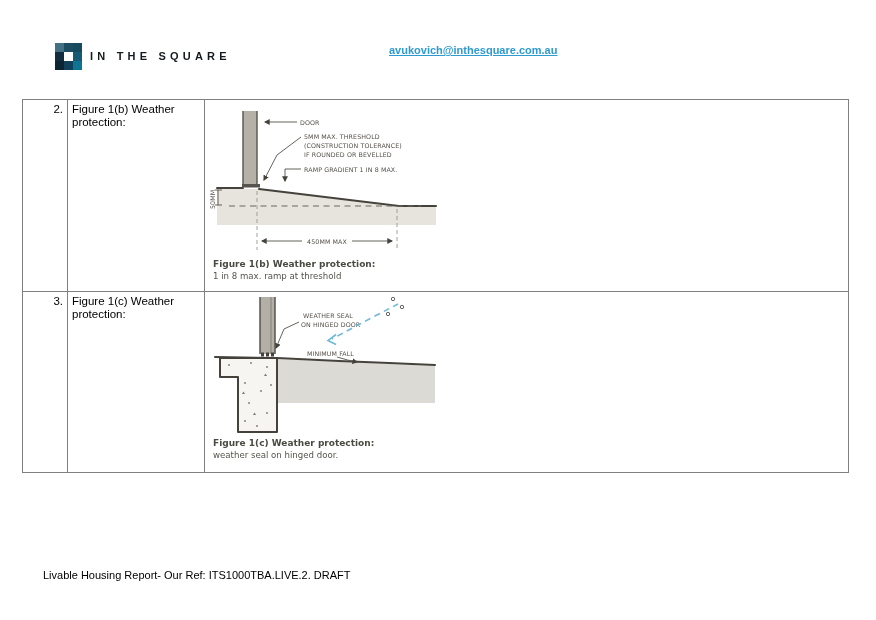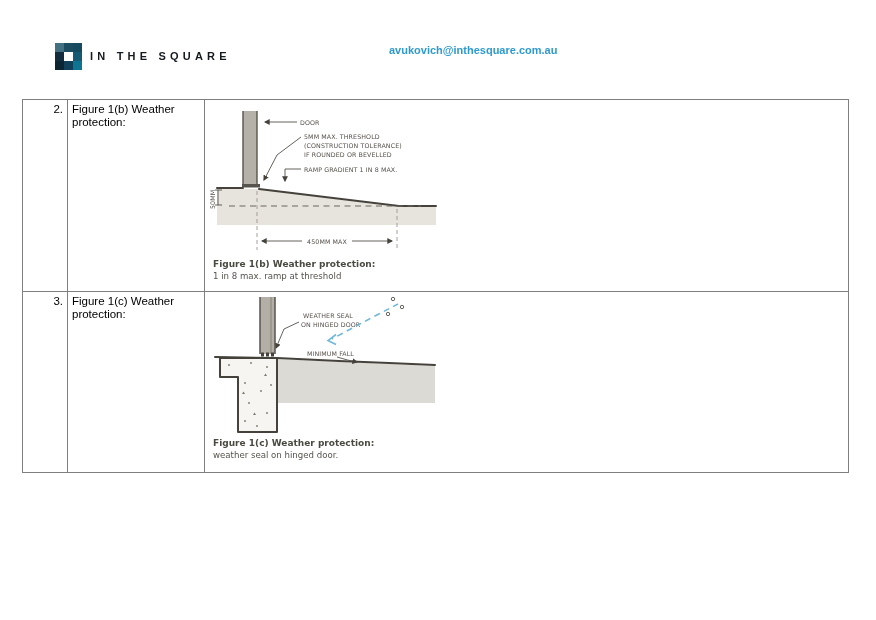--- a/index.html
+++ b/index.html
@@ -6,21 +6,21 @@
   .page{position:relative;width:876px;height:620px;background:#fff;overflow:hidden;
         font-family:"Liberation Sans",sans-serif;color:#000;}
 
   
   .logo{position:absolute;left:55px;top:43px;width:27px;height:27px;
         display:grid;grid-template-columns:repeat(3,1fr);grid-template-rows:repeat(3,1fr);}
   .logo div{width:100%;height:100%;}
   .brand{position:absolute;left:90px;top:50px;font-size:11px;font-weight:bold;
          letter-spacing:4.2px;color:#151a1e;white-space:nowrap;}
   .contact{position:absolute;left:389px;top:43px;font-size:11px;font-weight:bold;line-height:14px;}
-  .contact .email{color:#2e9ad0;display:block;}
+  .contact .email{color:#2e9ad0;text-decoration:underline;display:block;}
   .contact .web{color:#000;display:block;}
 
   
   table.doc{position:absolute;left:22px;top:99px;width:827px;border-collapse:collapse;table-layout:fixed;}
   table.doc td{border:1px solid #7f7f7f;vertical-align:top;font-size:11.5px;line-height:13px;
                padding:3px 4px;background:#fff;}
   td.c-num{width:36px;text-align:right;padding-right:7px;}
   td.c-desc{width:128px;}
   td.c-fig{padding:2px 0 0 17px;}
   tr.r2 td{height:185px;}
@@ -198,13 +198,14 @@
           <g>
             <text x="4" y="151" class="cap-b">Figure 1(c) Weather protection:</text>
             <text x="4" y="163" class="cap-s">weather seal on hinged door.</text>
           </g>
         </svg>
       </td>
     </tr>
   </tbody>
     </table>
 
+  <div class="footer">Livable Housing Report- Our Ref: ITS1000TBA.LIVE.2. DRAFT</div>
 </div>
 
 </body></html>

